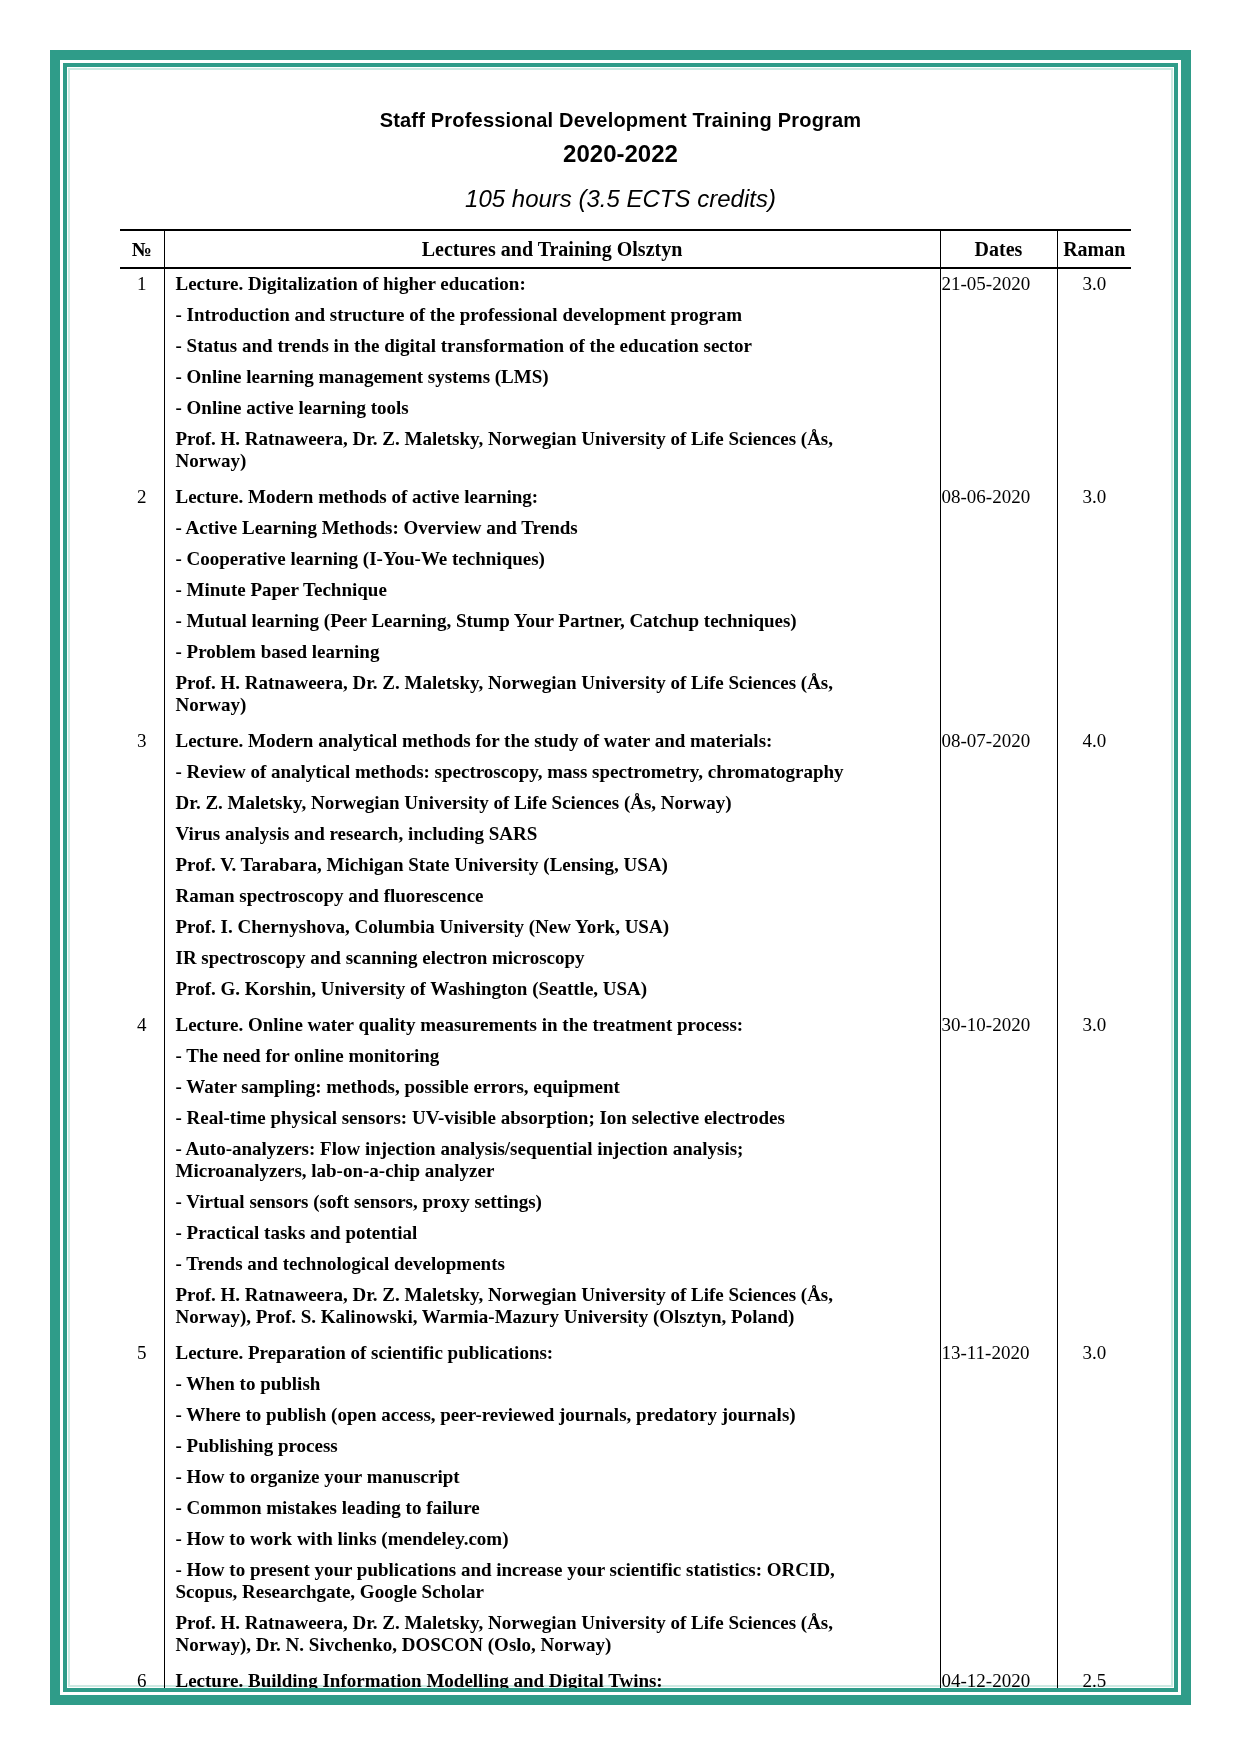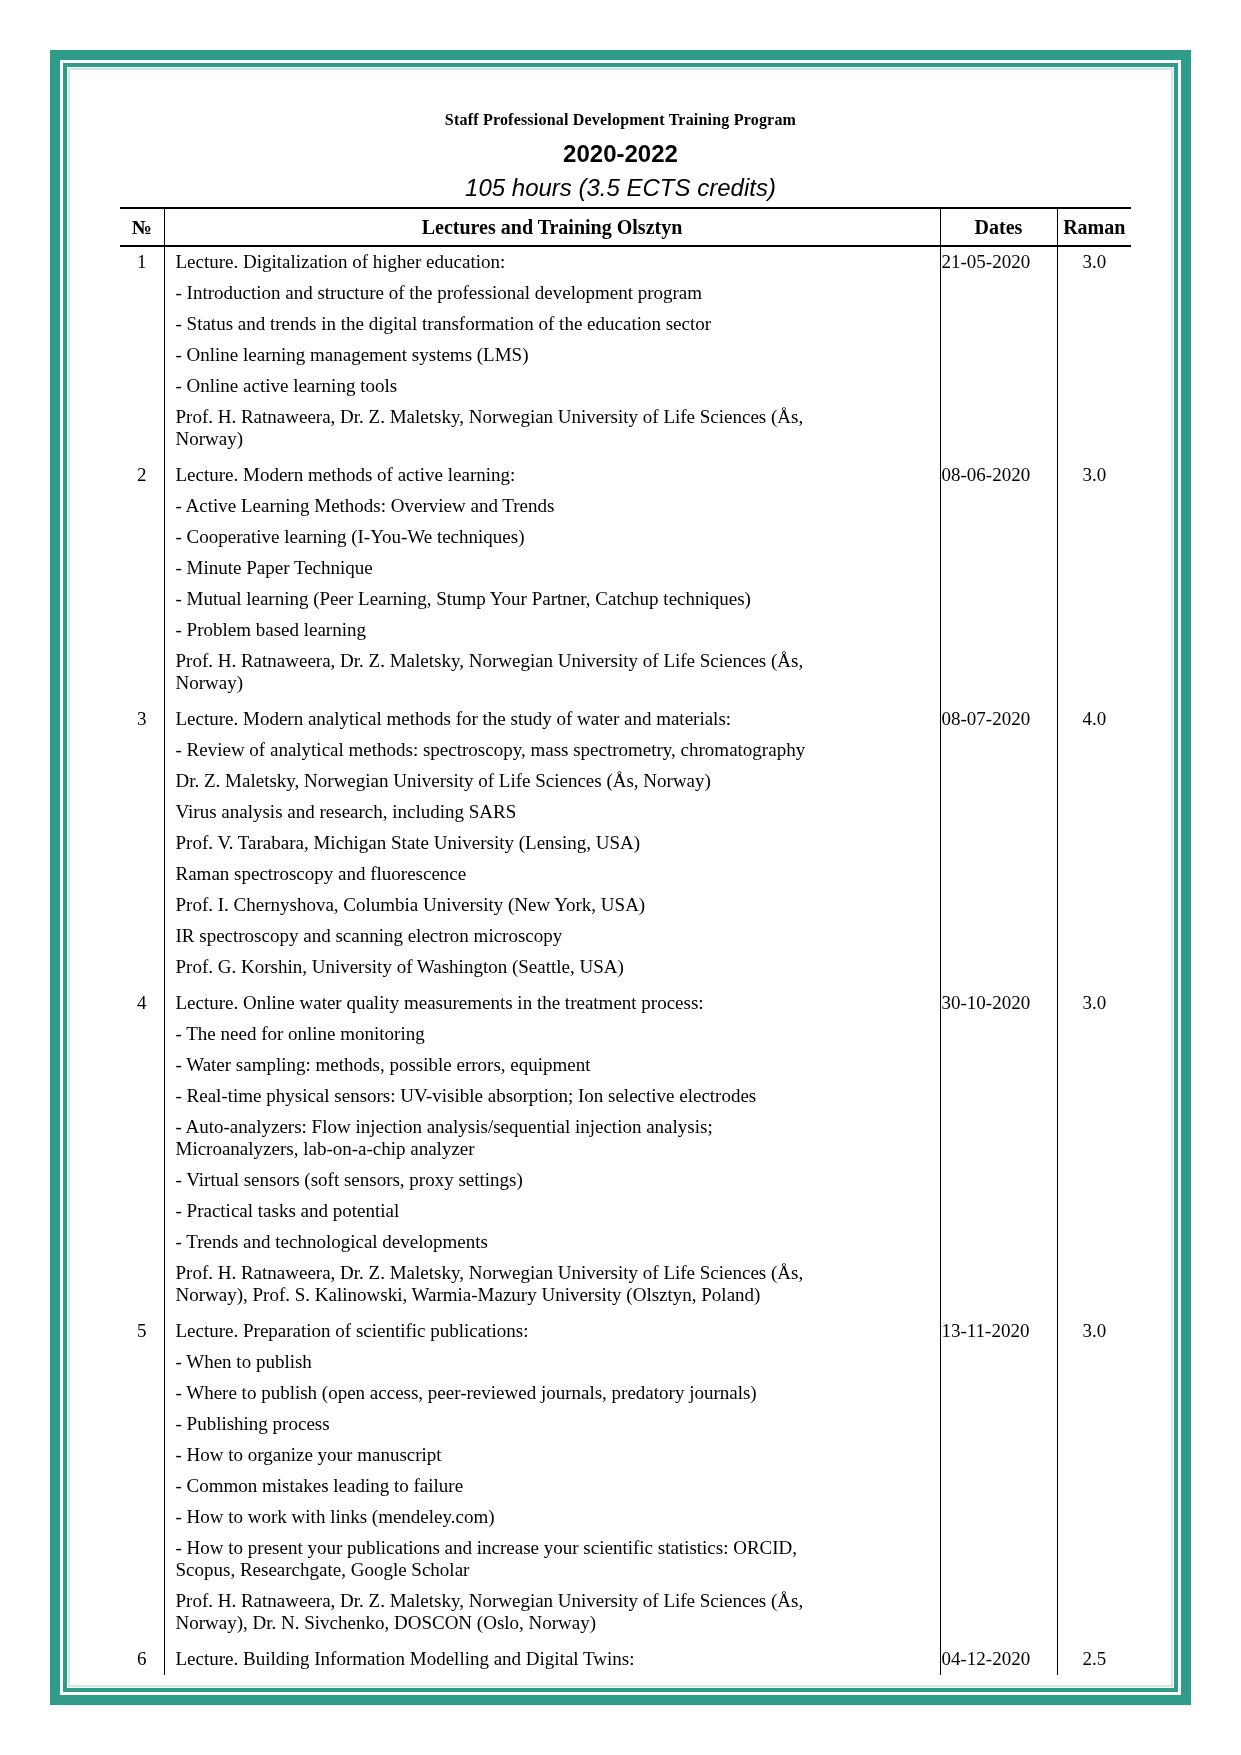--- a/index.html
+++ b/index.html
@@ -22,35 +22,35 @@
     border: 4px solid var(--teal);
     box-shadow: inset 0 0 0 1px #ffffff, inset 0 0 0 3px #cdeae3;
     pointer-events: none;
   }
   .content {
     position: absolute; top: 67px; left: 67px; right: 67px; bottom: 67px;
     overflow: hidden;
   }
   .title {
     margin: 38px 0 0 0;
-    font-family: Liberation Serif, serif;
+    font-family: Liberation Sans, sans-serif;
     font-weight: bold;
-    font-size: 16px; line-height: 30px;
+    font-size: 20px; line-height: 30px;
     text-align: center;
     letter-spacing: 0.2px;
   }
   .years {
     margin: 4px;
     font-family: "Liberation Sans", sans-serif;
     font-weight: bold;
     font-size: 24px; line-height: 30px;
     text-align: center;
   }
   .subtitle {
-    margin: 4px;
+    margin: 15px;
     font-family: "Liberation Sans", sans-serif;
     font-style: italic;
     font-size: 24px; line-height: 30px;
     text-align: center;
   }
   table.program {
     border-collapse: collapse;
     table-layout: fixed;
     width: 1011px;
     margin: 0 0 0 53px;
@@ -67,21 +67,21 @@
   table.program td {
     vertical-align: top;
     font-size: 19px;
     line-height: 22px;
   }
   .vline { border-left: 1.5px solid #000; }
   td.c-num  { text-align: center; padding-top: 4px; }
   td.c-lect { padding: 4px 10px 1px 11px; }
   td.c-date { text-align: left; font-size: 20px; padding-top: 4px; white-space: nowrap; }
   td.c-hours{ text-align: center; font-size: 20px; padding-top: 4px; margin-top: 15px; }
-  p.para { margin: 0 0 9px 0; }
+  p.para { margin: 0 0 9px 0; font-weight: bold; }
   tbody tr:last-child p.para { margin-bottom: 4px; }
 </style>
 </head>
 <body>
 
 <div class="frame-outer"></div>
 <div class="frame-inner"></div>
 
 <div class="content">
   <h1 class="title">Staff Professional Development Training Program</h1>

